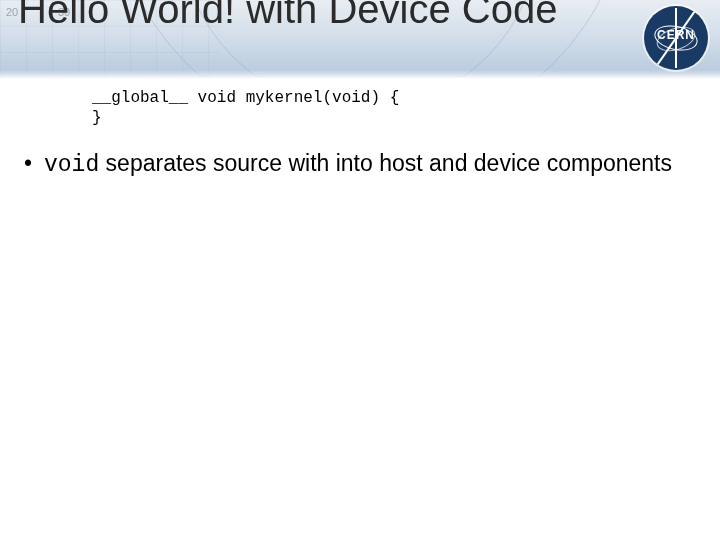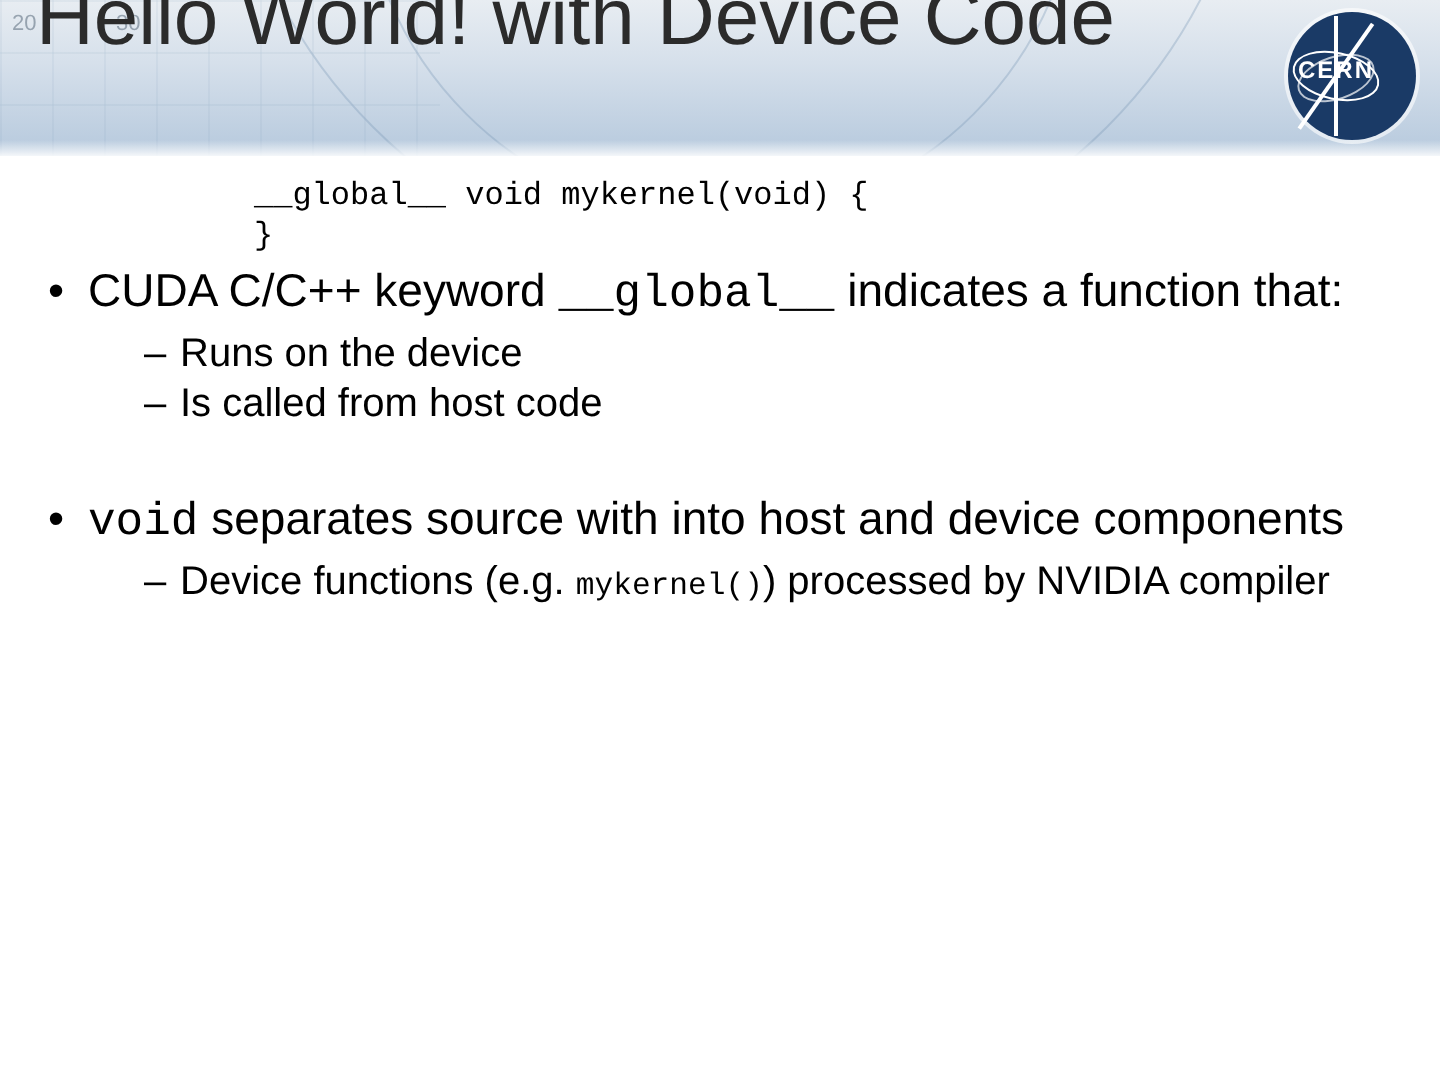--- a/index.html
+++ b/index.html
@@ -22,41 +22,41 @@
   .arc.a1 { width: 360px; height: 360px; left: 180px; top: -250px; }
   .arc.a2 { width: 520px; height: 520px; left: 110px; top: -380px; }
   .grid { position: absolute; left: 0; top: 0; width: 220px; height: 78px;
     background-image: linear-gradient(rgba(120,150,180,0.35) 1px, transparent 1px),
                       linear-gradient(90deg, rgba(120,150,180,0.35) 1px, transparent 1px);
     background-size: 26px 26px; opacity: 0.5; }
   .formula { position: absolute; left: 150px; top: 30px; font-size: 12px; color: #4a5a6a; font-style: italic; opacity: 0.7; white-space: nowrap; }
   .logo {
     position: absolute; right: 12px; top: 6px; width: 64px; height: 64px;
     border-radius: 50%; background: #1a3a66;
-    display: flex; align-items: center; justify-content: flex-start;
+    display: flex; align-items: center; justify-content: center;
     box-shadow: 0 0 0 2px rgba(255,255,255,0.6);
   }
   .logo-inner { position: relative; width: 48px; height: 48px; }
   .logo-text { position: absolute; top: 14px; left: 0; right: 0; text-align: center;
     color: #fff; font-size: 12px; font-weight: bold; letter-spacing: 1px; }
   .logo-ring { position: absolute; border: 1.5px solid #fff; border-radius: 50%; }
   .logo-ring.r1 { width: 44px; height: 24px; left: 2px; top: 12px; transform: rotate(12deg); }
   .logo-ring.r2 { width: 40px; height: 22px; left: 4px; top: 14px; transform: rotate(-18deg); opacity: 0.7; }
   .logo-ray { position: absolute; background: #fff; }
   .logo-ray.v { width: 1.5px; height: 60px; left: 23px; top: -6px; }
   .logo-ray.d { width: 1.5px; height: 64px; left: 23px; top: -8px; transform: rotate(35deg); transform-origin: center; }
 
   .title {
     position: absolute; left: 18px; top: -12px; width: 560px;
     font-size: 40px; line-height: 1.05; color: #2b2b2b; font-weight: 400;
   }
   .code-block {
     position: absolute; left: 92px; top: 88px;
     font-family: "Courier New", monospace; font-size: 16px; color: #000;
-    white-space: pre; line-height: 1.25; margin-left: 35px;
+    white-space: pre; line-height: 1.25;
   }
   .body { position: absolute; left: 20px; top: 132px; right: 20px; color: #000; }
   ul.top { list-style: none; padding: 0; margin: 0; }
   ul.top > li { position: relative; padding-left: 24px; font-size: 23px; line-height: 1.18; margin-bottom: 6px; }
   ul.top > li::before { content: "•"; position: absolute; left: 4px; top: 0; font-size: 23px; }
   ul.sub { list-style: none; padding: 0; margin: 4px 0 14px 28px; }
   ul.sub > li { position: relative; padding-left: 18px; font-size: 20px; line-height: 1.22; }
   ul.sub > li::before { content: "–"; position: absolute; left: 0; top: 0; }
   .mono { font-family: "Courier New", monospace; }
   .mono-sm { font-family: "Courier New", monospace; font-size: 0.78em; }
@@ -85,35 +85,23 @@
       </div>
     </div>
   </div>
 
   <h1 class="title">Hello World! with Device Code</h1>
 
   <div class="code-block"><span>__global__ void mykernel(void) {</span>
 <span>}</span></div>
 
   <div class="body">
-    <ul class="top">
-      <li>
-        <span>CUDA C/C++ keyword </span><span class="mono">__global__</span><span> indicates a function that:</span>
-        <ul class="sub">
-          <li>Runs on the device</li>
-          <li>Is called from host code</li>
-        </ul>
-      </li>
-    </ul>
     <div class="spacer"></div>
     <ul class="top">
       <li>
         <span class="mono">void</span><span> separates source with into host and device components</span>
         <ul class="sub">
-          <li>
-            <span>Device functions (e.g. </span><span class="mono-sm">mykernel()</span><span>) processed by NVIDIA compiler</span>
-          </li>
         </ul>
       </li>
     </ul>
   </div>
 
 </div>
 
 </body></html>

